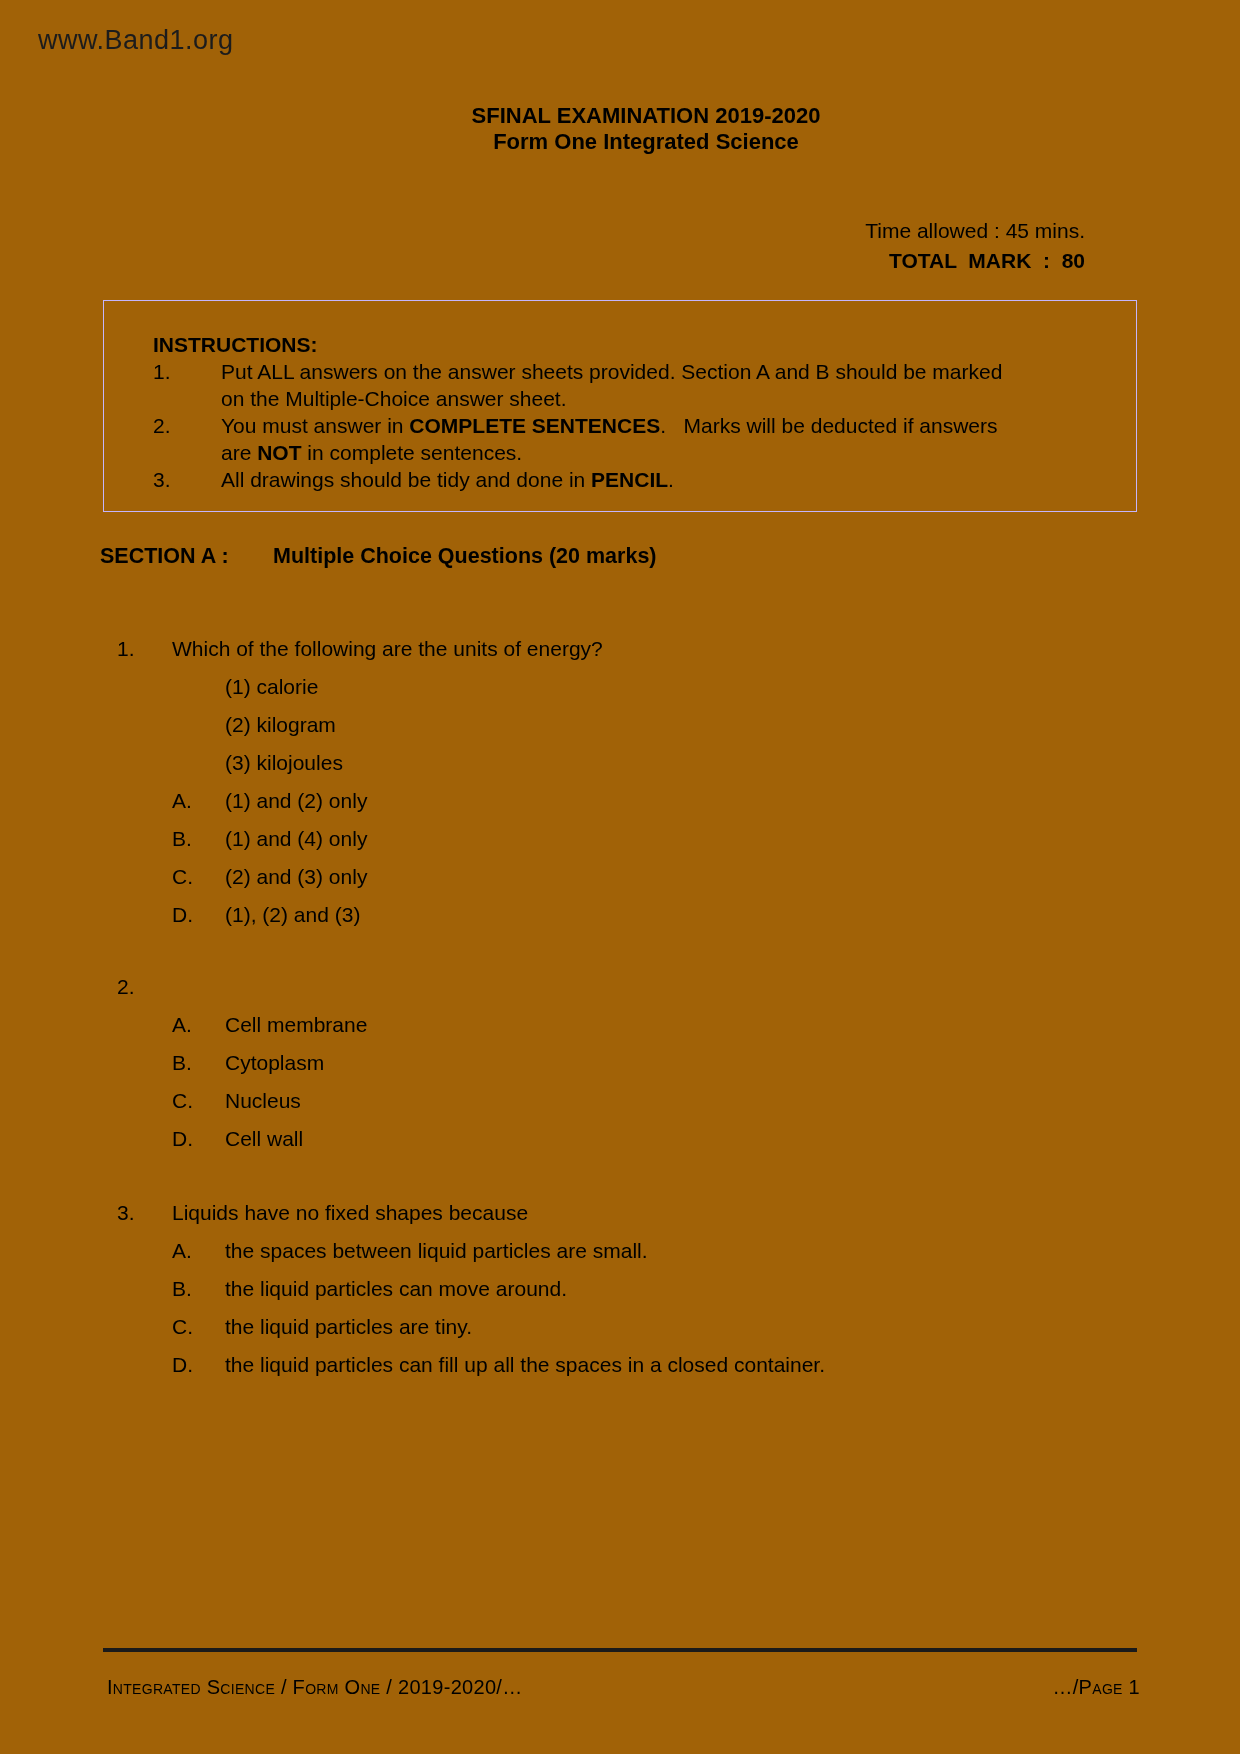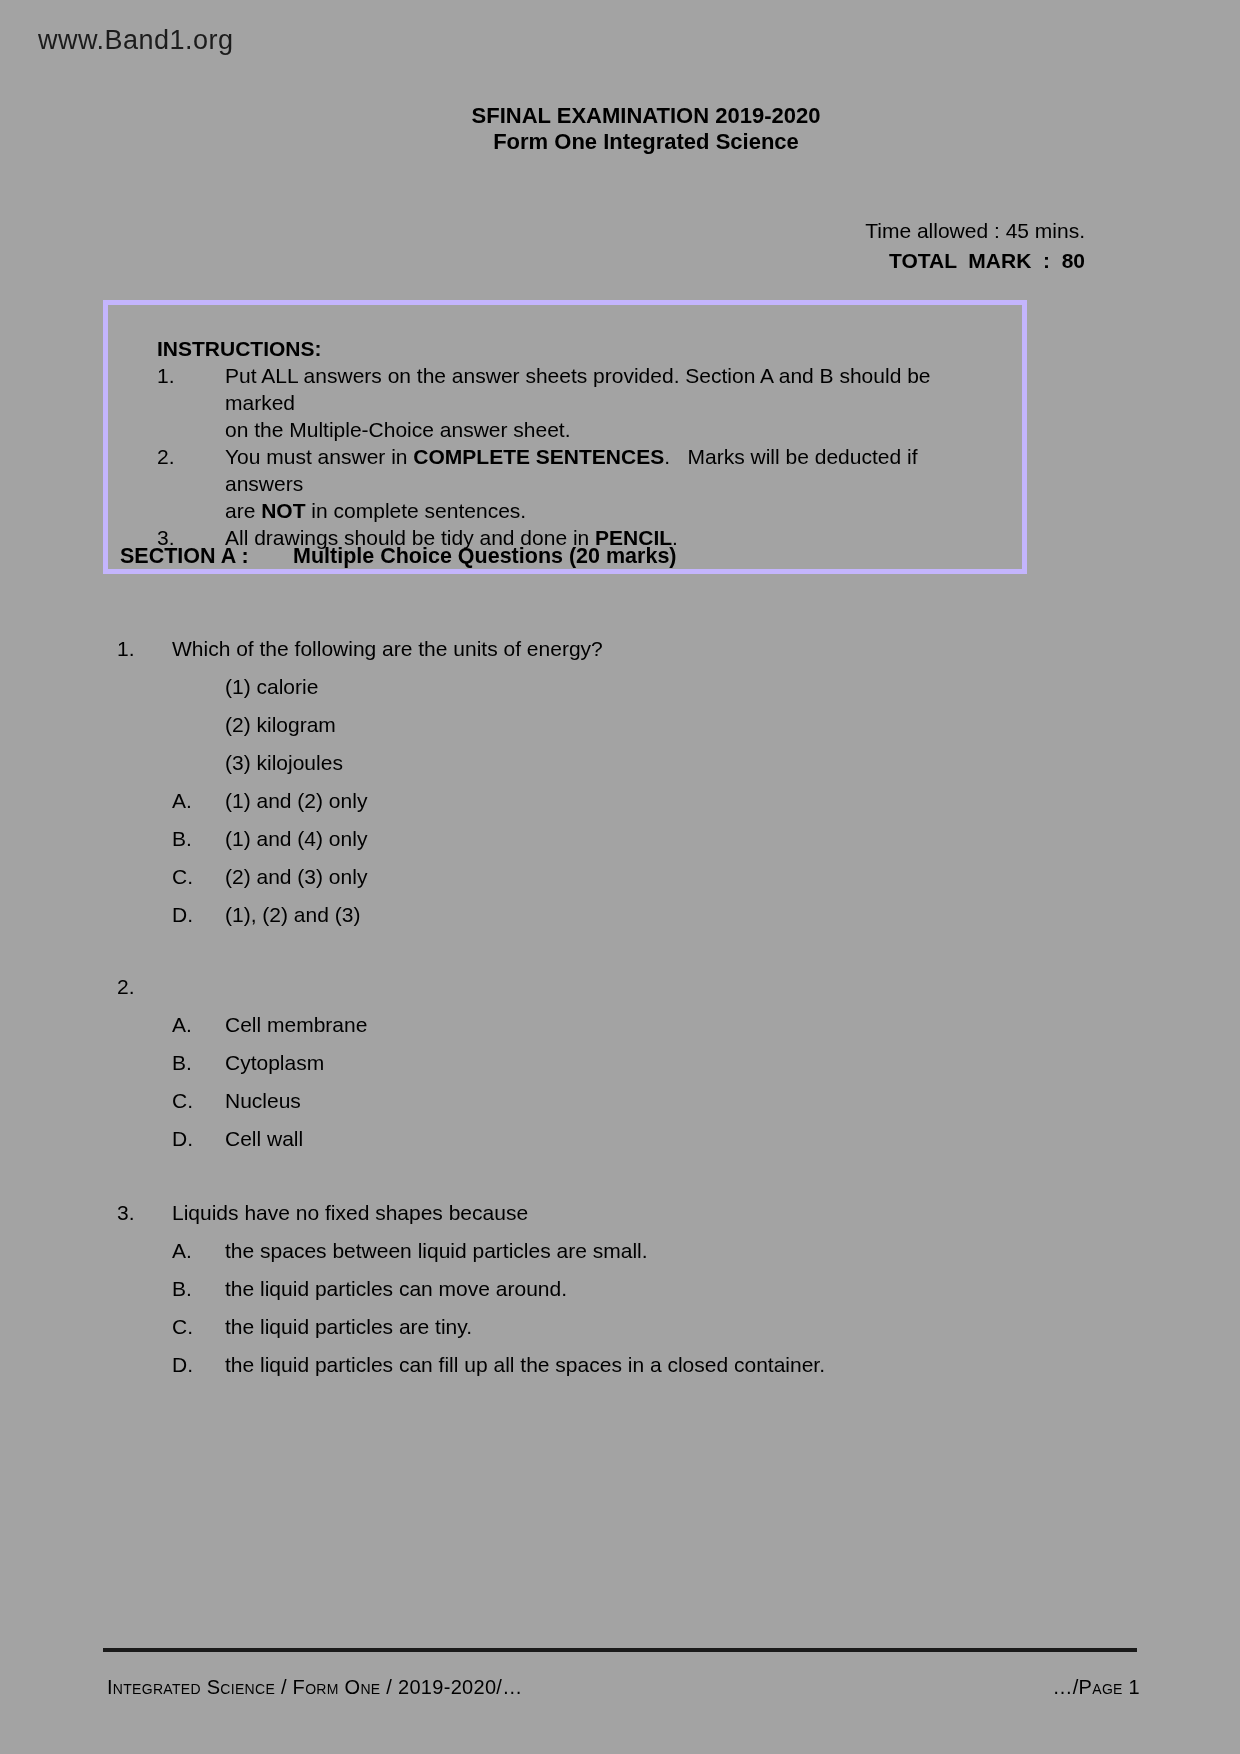--- a/index.html
+++ b/index.html
@@ -1,20 +1,20 @@
 <!DOCTYPE html>
 <html><head>
 <meta charset="utf-8">
 <style>
   html, body { margin: 0; padding: 0; background: #888; }
   .page {
     position: relative;
     width: 1240px;
     height: 1754px;
-    background: #a3a3a3;
+    background: #a16207;
     color: #000000;
     font-family: "Liberation Sans", "DejaVu Sans", sans-serif;
     overflow: hidden;
     margin: 0 auto;
   }
   .pre { white-space: pre-wrap; }
 
   .watermark {
     position: absolute;
     left: 38px; top: 25px;
@@ -40,36 +40,36 @@
     top: 216px; right: 155px;
     text-align: right;
     font-size: 21px;
     line-height: 30px;
   }
   .meta .total { font-weight: bold; }
 
   .instructions-box {
     position: absolute;
     left: 103px; top: 300px;
-    width: 924px;
+    width: 1034px;
     box-sizing: border-box;
-    border: 5px solid #c4b5fd;
+    border: 1px solid #c4b5fd;
     padding: 30px 24px 18px 49px;
     font-size: 21px;
     line-height: 27px;
   }
   .ins-heading { font-weight: bold; }
   .ins-item { display: flex; }
   .ins-num { width: 68px; flex: 0 0 68px; }
   .ins-text { white-space: pre-wrap; }
   .ins-text b { font-weight: bold; }
 
   .section-heading {
     position: absolute;
-    left: 120px; top: 542px;
+    left: 100px; top: 542px;
     font-weight: bold;
     font-size: 21.5px;
     line-height: 28px;
   }
   .sec-label { display: inline-block; width: 173px; }
   .section-sub {
     position: absolute;
     left: 117px; top: 570px;
     font-weight: bold;
     font-size: 21.5px;

